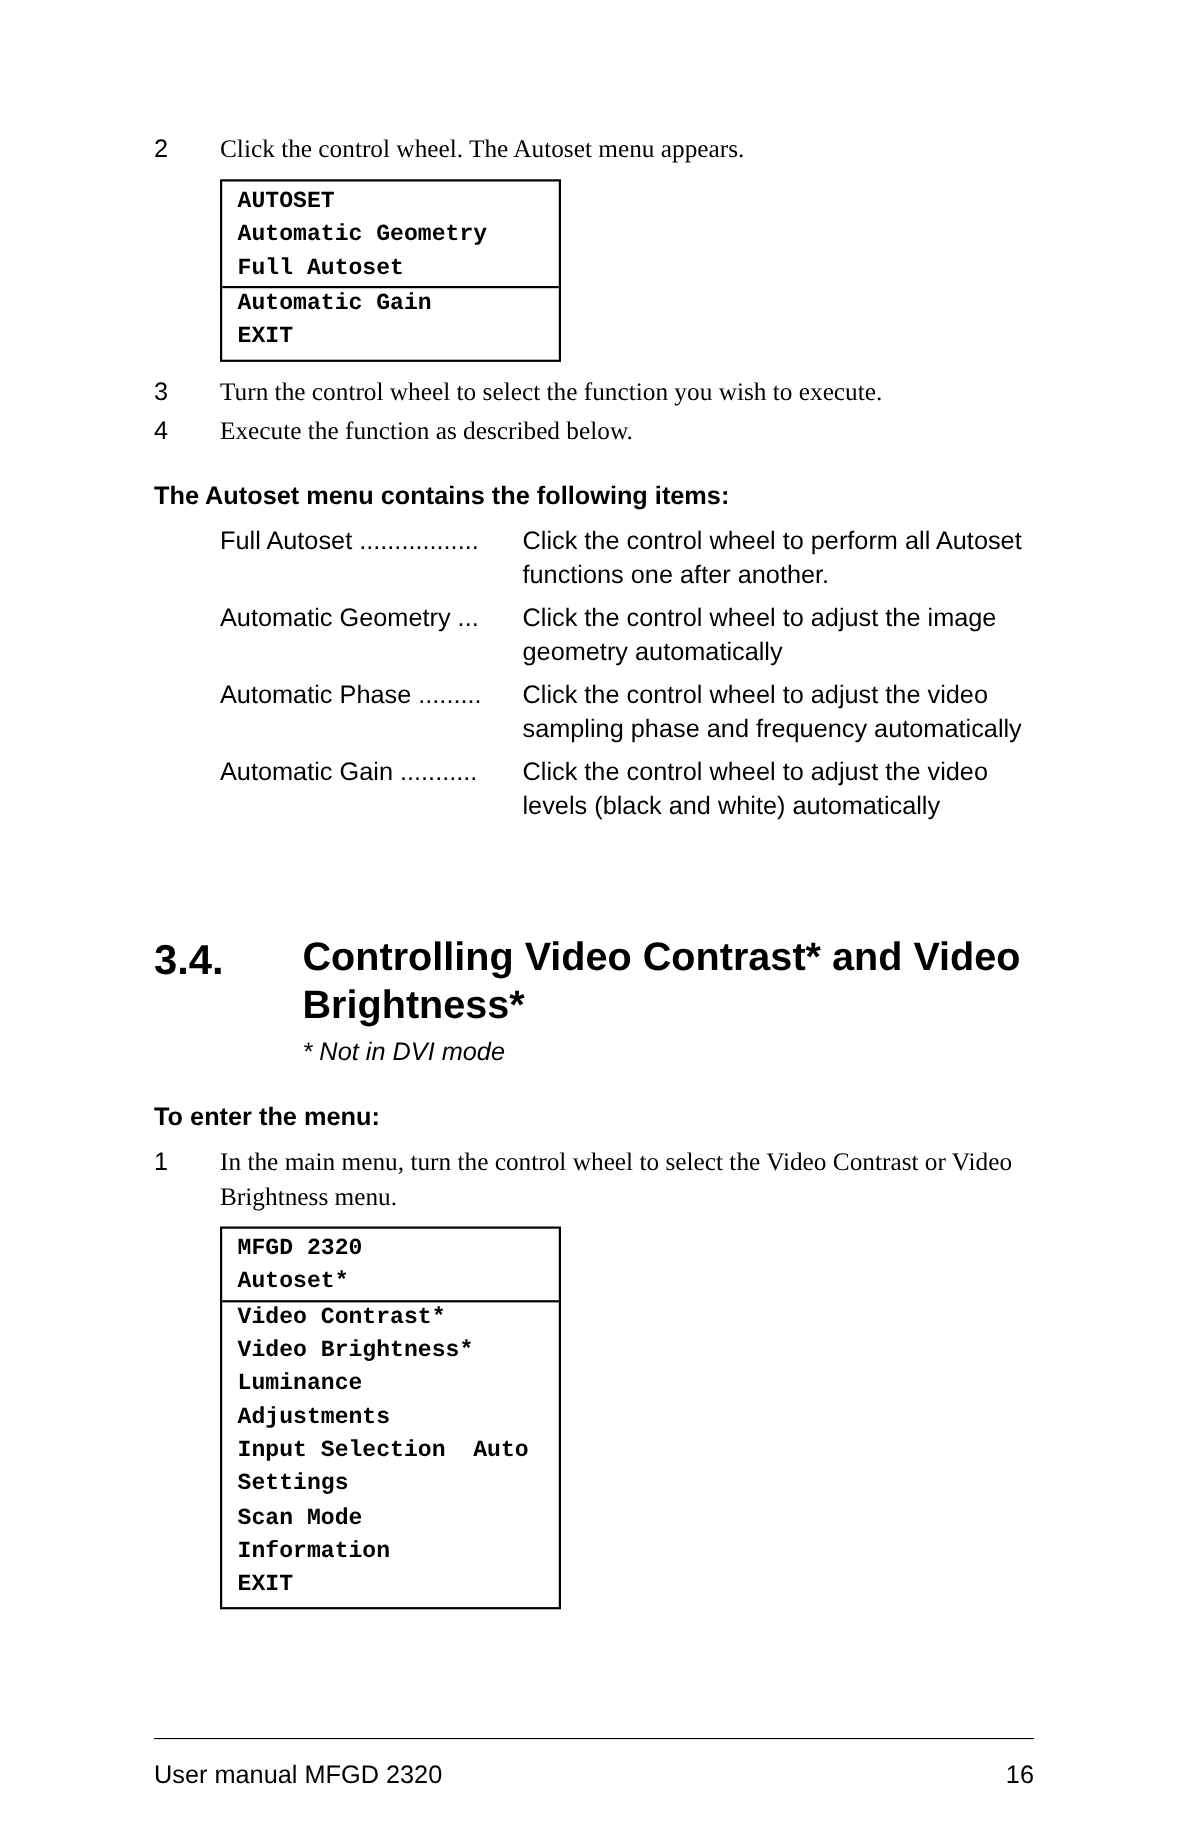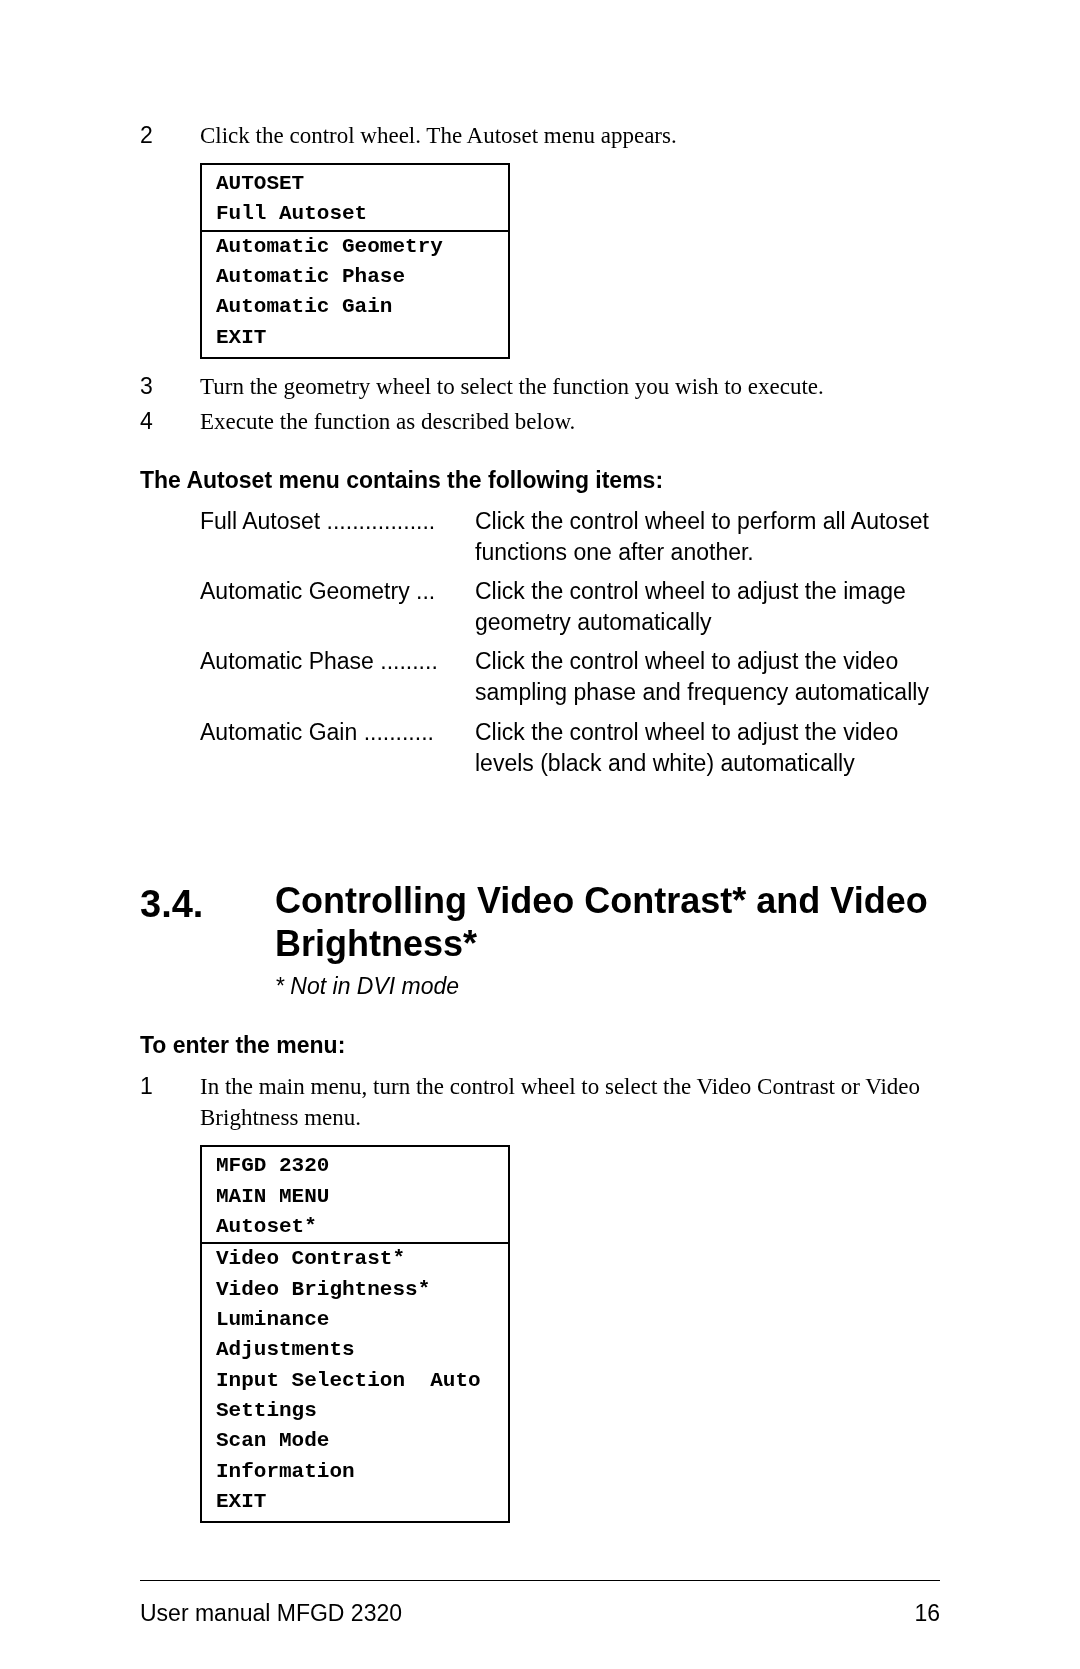--- a/index.html
+++ b/index.html
@@ -109,30 +109,29 @@
 </head>
 <body>
 
 <div class="step-row">
   <div class="step-num">2</div>
   <div class="step-text">Click the control wheel. The Autoset menu appears.</div>
 </div>
 
 <div class="menu-box">
   <div class="menu-box-line menu-box-title">AUTOSET</div>
+  <div class="menu-box-line">Automatic Geometry</div>
   <div class="menu-box-line menu-box-underlined">Full Autoset</div>
-  <div class="menu-box-line">Automatic Geometry</div>
-  <div class="menu-box-line">Automatic Phase</div>
   <div class="menu-box-line">Automatic Gain</div>
   <div class="menu-box-line">EXIT</div>
 </div>
 
 <div class="step-row">
   <div class="step-num">3</div>
-  <div class="step-text">Turn the geometry wheel to select the function you wish to execute.</div>
+  <div class="step-text">Turn the control wheel to select the function you wish to execute.</div>
 </div>
 <div class="step-row">
   <div class="step-num">4</div>
   <div class="step-text">Execute the function as described below.</div>
 </div>
 
 <div class="subheading">The Autoset menu contains the following items:</div>
 
 <div class="def-row">
   <div class="def-term-col">Full Autoset .................</div>
@@ -159,21 +158,20 @@
 
 <div class="subheading">To enter the menu:</div>
 
 <div class="step-row">
   <div class="step-num">1</div>
   <div class="step-text">In the main menu, turn the control wheel to select the Video Contrast or Video Brightness menu.</div>
 </div>
 
 <div class="menu-box">
   <div class="menu-box-line menu-box-title">MFGD 2320</div>
-  <div class="menu-box-line menu-box-title">MAIN MENU</div>
   <div class="menu-box-line menu-box-underlined">Autoset*</div>
   <div class="menu-box-line">Video Contrast*</div>
   <div class="menu-box-line">Video Brightness*</div>
   <div class="menu-box-line">Luminance</div>
   <div class="menu-box-line">Adjustments</div>
   <div class="menu-box-line">Input Selection  Auto</div>
   <div class="menu-box-line">Settings</div>
   <div class="menu-box-line">Scan Mode</div>
   <div class="menu-box-line">Information</div>
   <div class="menu-box-line">EXIT</div>

